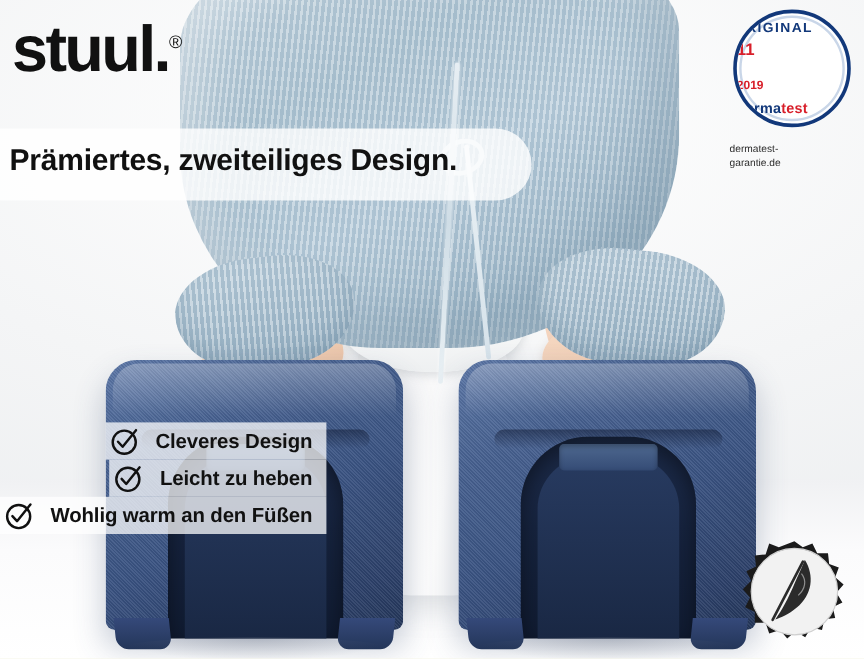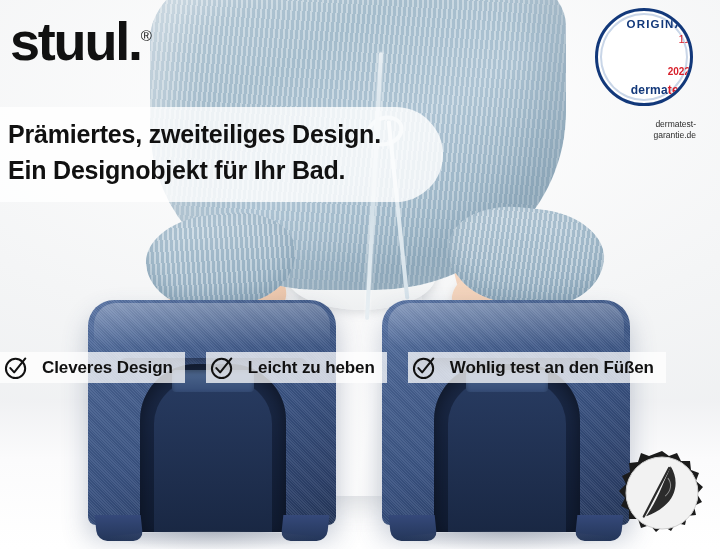--- a/index.html
+++ b/index.html
@@ -282,22 +282,21 @@
     white-space: nowrap;
   }
 
   
   .features {
     position: absolute;
     left: 0;
     top: 352px;
     z-index: 35;
     display: flex;
-    flex-direction: row;
-    gap: 21px;
+    flex-direction: column;
     align-items: flex-end;
   }
   .feature-row {
     display: flex;
     align-items: center;
     gap: 13px;
     padding: 3px 12px 3px 4px;
     background: rgba(255,255,255,.74);
     width: max-content;
   }
@@ -311,25 +310,25 @@
     font-size: 17px;
     font-weight: 700;
     color: #111111;
     letter-spacing: -0.1px;
     white-space: nowrap;
   }
 
   
   .dermatest {
     position: absolute;
-    right: 24px;
+    right: 8px;
     top: 8px;
     width: 104px;
     z-index: 45;
-    text-align: right;
+    text-align: left;
   }
   .dt-ring {
     position: relative;
     width: 92px;
     height: 92px;
     margin: 0 auto;
     border-radius: 50%;
     background: #ffffff;
     border: 3px solid #12387a;
     box-shadow: inset 0 0 0 2px #ffffff, inset 0 0 0 4px #c9d6e8;
@@ -350,22 +349,22 @@
   }
   .dt-arc-bottom {
     bottom: 6px;
     font-size: 12px;
     letter-spacing: .2px;
   }
   .dt-arc-bottom .dt-red { color: #d81f2a; }
   .dt-num {
     position: absolute;
     top: 22px; left: 0; right: 0;
-    font-size: 11px;
-    font-weight: 400;
+    font-size: 14px;
+    font-weight: 700;
     color: #d81f2a;
   }
   .dt-band {
     position: absolute;
     left: 4px; right: 4px;
     top: 32px;
     height: 21px;
     background: #d81f2a;
     border-radius: 3px;
     color: #ffffff;
@@ -479,21 +478,20 @@
       <div class="stool-foot sf-l"></div>
       <div class="stool-foot sf-r"></div>
       <div class="stool-shadow"></div>
     </div>
   </div>
 
   <div class="brand-logo"><span>stuul.</span><sup>®</sup></div>
 
   <div class="headline-wrap">
     <div class="headline-line">Prämiertes, zweiteiliges Design.</div>
-    <div class="headline-line">Ein Designobjekt für Ihr Bad.</div>
   </div>
 
   <div class="features">
 
     <div class="feature-row">
       <svg class="check-icon" viewBox="0 0 26 26">
         <circle cx="12" cy="14" r="10" fill="none" stroke="#111" stroke-width="2.1"></circle>
         <path d="M6.6 13.6 L10.6 18 L22.2 3.6" fill="none" stroke="#111" stroke-width="2.1" stroke-linecap="round" stroke-linejoin="round"></path>
       </svg>
       <span class="feature-label">Cleveres Design</span>
@@ -505,29 +503,29 @@
         <path d="M6.6 13.6 L10.6 18 L22.2 3.6" fill="none" stroke="#111" stroke-width="2.1" stroke-linecap="round" stroke-linejoin="round"></path>
       </svg>
       <span class="feature-label">Leicht zu heben</span>
     </div>
 
     <div class="feature-row">
       <svg class="check-icon" viewBox="0 0 26 26">
         <circle cx="12" cy="14" r="10" fill="none" stroke="#111" stroke-width="2.1"></circle>
         <path d="M6.6 13.6 L10.6 18 L22.2 3.6" fill="none" stroke="#111" stroke-width="2.1" stroke-linecap="round" stroke-linejoin="round"></path>
       </svg>
-      <span class="feature-label">Wohlig test an den Füßen</span>
+      <span class="feature-label">Wohlig warm an den Füßen</span>
     </div>
   </div>
 
   <div class="dermatest">
     <div class="dt-ring">
       <div class="dt-arc-top">ORIGINAL</div>
       <div class="dt-num">11</div>
-      <div class="dt-year">2022</div>
+      <div class="dt-year">2019</div>
       <div class="dt-arc-bottom"><span>derma</span><span class="dt-red">test</span></div>
     </div>
     <div class="dt-caption">
       <div>dermatest-</div>
       <div>garantie.de</div>
     </div>
   </div>
 
   <div class="federleicht">
     <div class="fl-seal">

